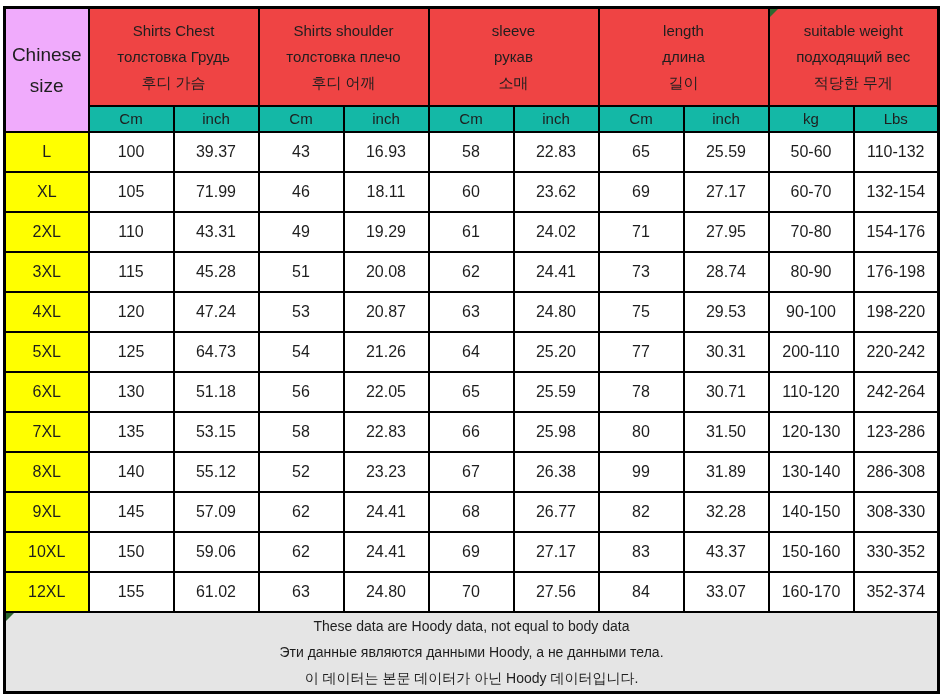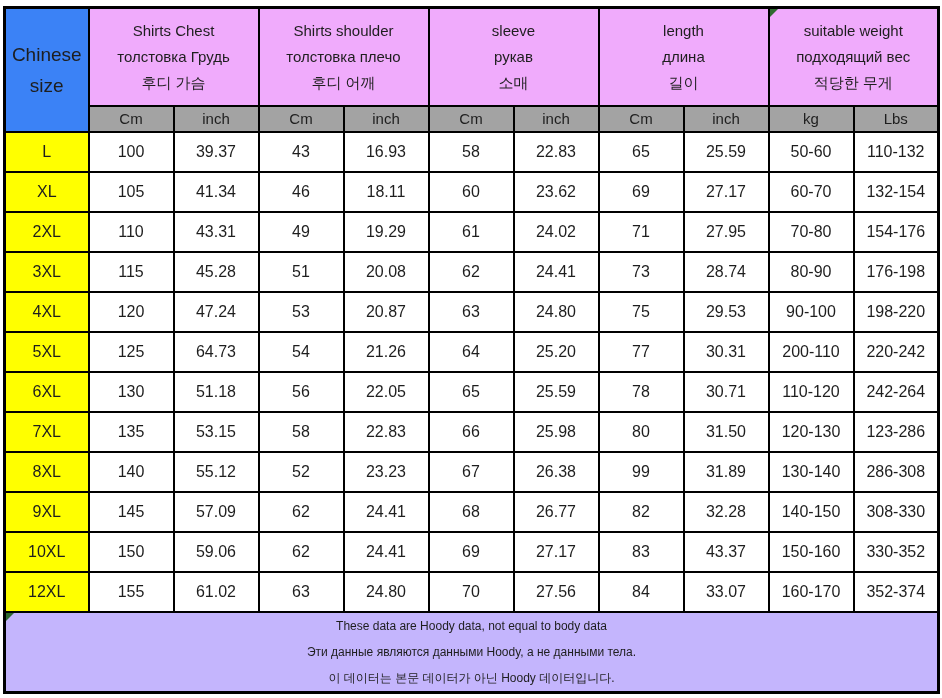--- a/index.html
+++ b/index.html
@@ -21,39 +21,39 @@
   th, td {
     border: 2px solid #000000;
     text-align: center;
     vertical-align: middle;
     padding: 0;
     font-weight: normal;
     overflow: hidden;
   }
   tr.group-row { height: 98px; }
   .group-cell {
-    background: #f0abfc;
+    background: #ef4444;
     font-size: 15px;
     line-height: 26px;
     position: relative;
   }
   .size-head {
-    background: #3b82f6;
+    background: #f0abfc;
     font-size: 19px;
     line-height: 31px;
   }
   tr.unit-row { height: 26px; }
-  .unit-cell { font-size: 15px; background: #a3a3a3; }
+  .unit-cell { font-size: 15px; background: #14b8a6; }
   tbody tr { height: 40px; }
   td.size-cell { background: #ffff00; font-size: 16px; }
   td.value-cell { background: #ffffff; font-size: 16px; }
   tfoot tr { height: 78px; }
   .footer-cell {
-    background: #c4b5fd;
-    font-size: 12px;
+    background: #e5e5e5;
+    font-size: 14px;
     line-height: 26px;
     position: relative;
   }
   .flag {
     position: absolute; left: 0; top: 0;
     width: 0; height: 0;
     border-top: 8px solid #2e6930;
     border-right: 8px solid transparent;
   }
 </style>
@@ -131,21 +131,21 @@
           <td class="value-cell">58</td>
           <td class="value-cell">22.83</td>
           <td class="value-cell">65</td>
           <td class="value-cell">25.59</td>
           <td class="value-cell">50-60</td>
           <td class="value-cell">110-132</td>
         </tr>
         <tr>
           <td class="size-cell">XL</td>
           <td class="value-cell">105</td>
-          <td class="value-cell">41.34</td>
+          <td class="value-cell">71.99</td>
           <td class="value-cell">46</td>
           <td class="value-cell">18.11</td>
           <td class="value-cell">60</td>
           <td class="value-cell">23.62</td>
           <td class="value-cell">69</td>
           <td class="value-cell">27.17</td>
           <td class="value-cell">60-70</td>
           <td class="value-cell">132-154</td>
         </tr>
         <tr>

